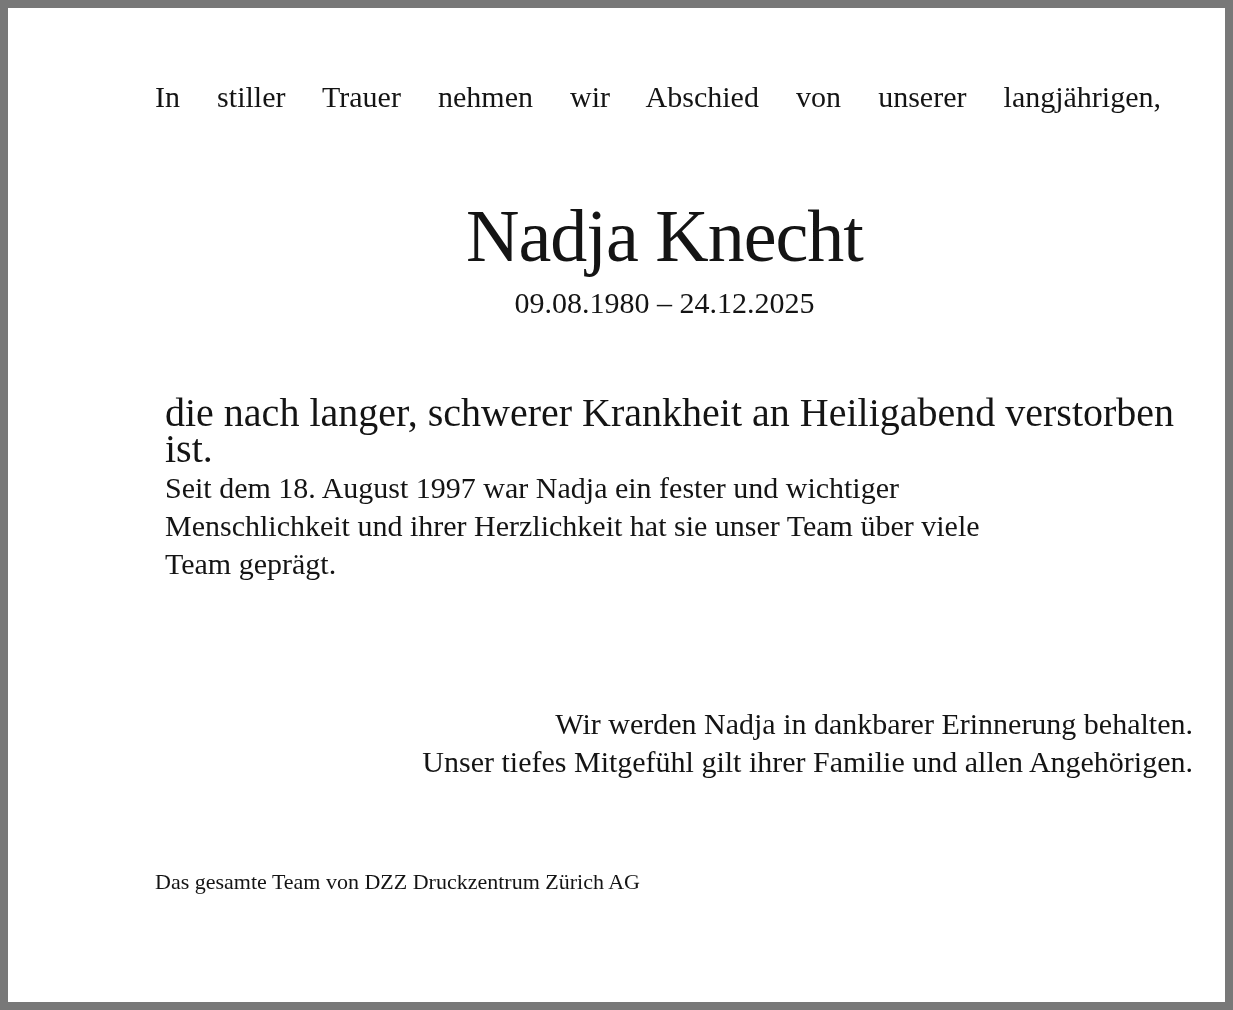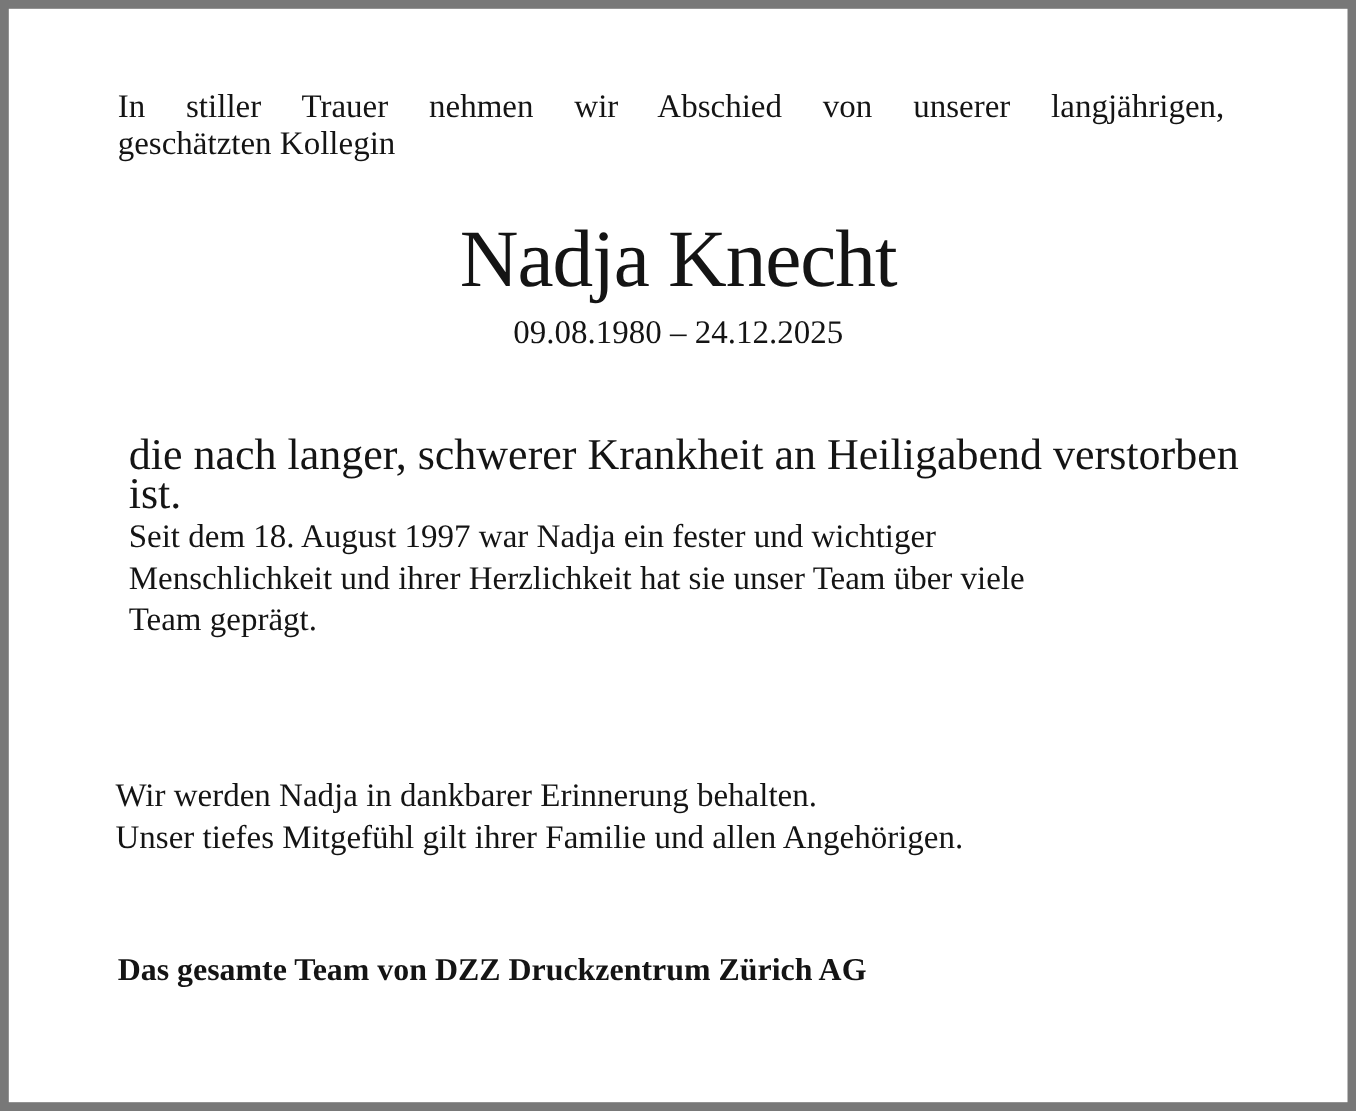--- a/index.html
+++ b/index.html
@@ -11,21 +11,21 @@
   .page{
     position:relative;
     width:1233px;height:1010px;
     box-sizing:border-box;
     border:8px solid var(--frame);
     background:var(--paper);
     color:var(--ink);
     font-family:"Liberation Serif","DejaVu Serif",serif;
     overflow:hidden;
   }
-  .block{position:absolute;}
+  .block{position:absolute;margin-left:48px;}
 
   .intro{
     left:99px;top:72px;width:1006px;
     font-size:30px;line-height:34px;
   }
   .intro .justified{
     text-align:justify;
     text-align-last:justify;
   }
 
@@ -50,38 +50,37 @@
     font-size:40px;line-height:36px;
   }
 
   .tribute{
     left:109px;top:461px;width:1020px;
     font-size:30px;line-height:38px;
   }
 
   .remembrance{
     left:97px;top:697px;width:1040px;
-    font-size:30px;line-height:38px;
+    font-size:30px;line-height:38px;text-align:right;
   }
 
   .signature{
     left:99px;top:856px;width:1030px;
-    font-size:29px;
-    font-weight:bold;
+    font-size:22px;
+    font-weight:normal;
     line-height:36px;
   }
 </style>
 </head>
 <body>
 
 <div class="page">
 
   <div class="block intro">
     <div class="justified">In stiller Trauer nehmen wir Abschied von unserer langjährigen,</div>
-    <div>geschätzten Kollegin</div>
   </div>
 
   <div class="block deceased-name">Nadja Knecht</div>
 
   <div class="block life-dates">09.08.1980 – 24.12.2025</div>
 
   <div class="block death-statement">die nach langer, schwerer Krankheit an Heiligabend verstorben ist.</div>
 
   <div class="block tribute">
     <div>Seit dem 18. August 1997 war Nadja ein fester und wichtiger</div>

